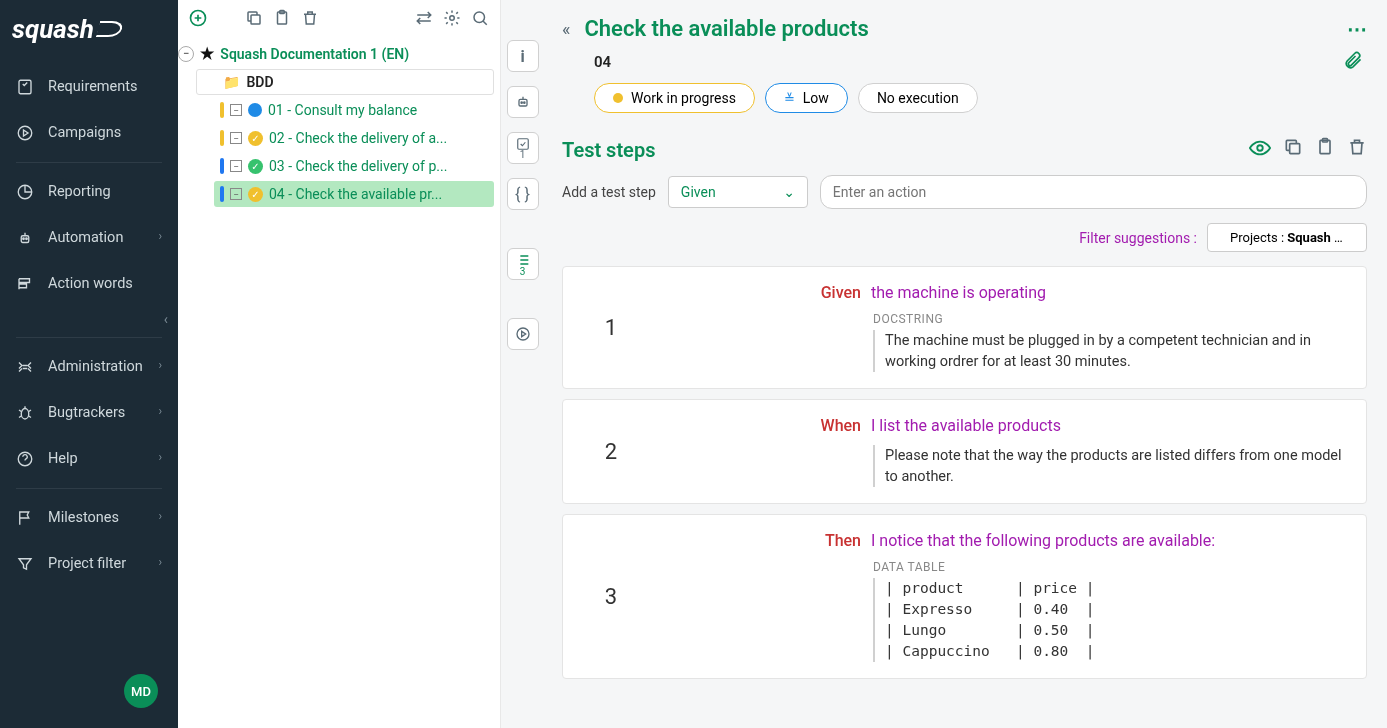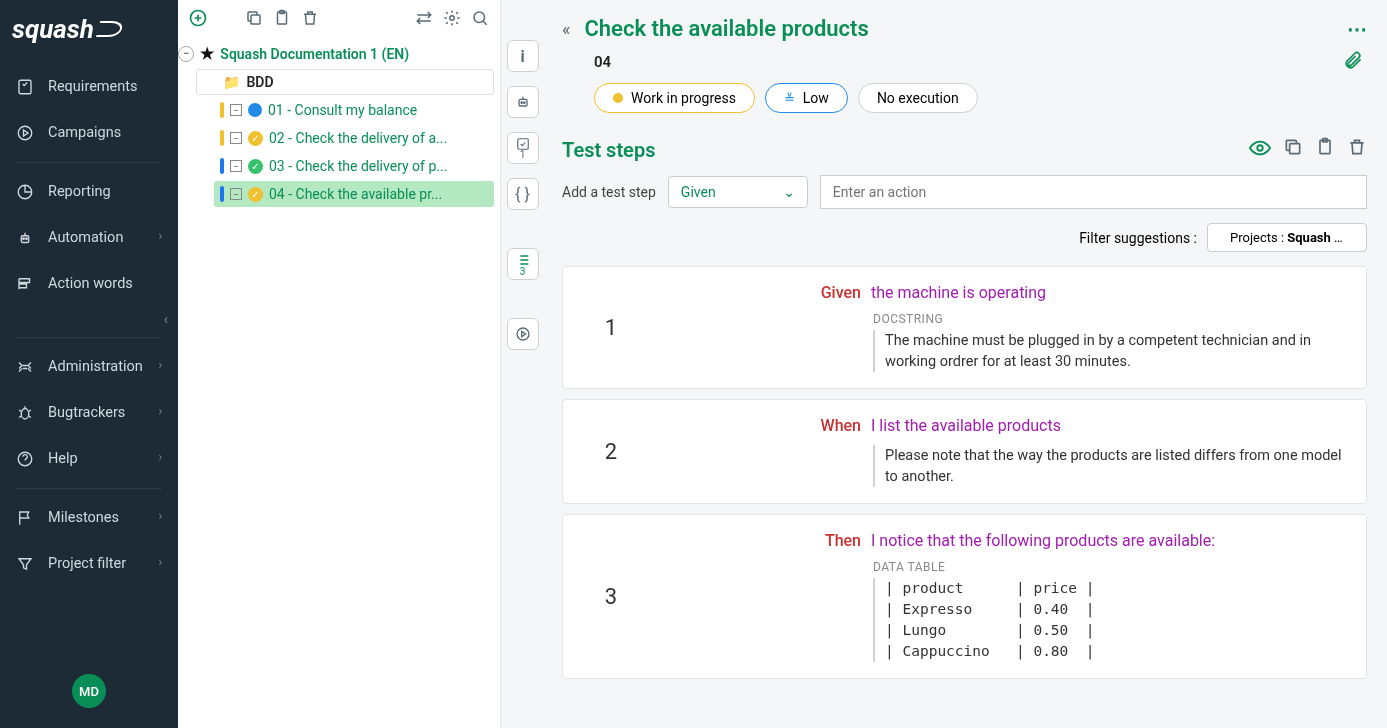--- a/index.html
+++ b/index.html
@@ -5,21 +5,21 @@
 *{box-sizing:border-box;margin:0;padding:0;font-family:-apple-system,BlinkMacSystemFont,"Segoe UI",Roboto,sans-serif;}
 body{background:#f5f6f7;display:flex;height:728px;width:1387px;overflow:hidden;}
 .sidebar{width:178px;background:#1c2b36;color:#cfd8dc;display:flex;flex-direction:column;flex-shrink:0;}
 .logo{padding:14px 12px 20px 12px;color:#fff;font-size:26px;font-weight:bold;font-style:italic;display:flex;align-items:center;}
 .logo-shape{margin-left:4px;width:24px;height:16px;border:2px solid #fff;border-left:none;border-radius:0 50% 50% 0;transform:skewX(-15deg);}
 .nav-item{display:flex;padding:14px 16px;font-size:14.5px;cursor:pointer;gap:14px;position:relative;}
 .nav-item.active{background:#0a8e58;color:#fff;}
 .nav-item .chevron{margin-left:auto;font-size:12px;color:#7a8a94;}
 .nav-sep{border-top:1px solid #2e3c47;margin:6px 16px;}
 .collapse-btn{text-align:right;padding:4px 10px;color:#7a8a94;font-size:14px;cursor:pointer;}
-.user-avatar{margin-top:auto;display:flex;justify-content:center;padding:20px;}
+.user-avatar{margin-top:auto;display:flex;justify-content:flex-end;padding:20px;}
 .avatar-circle{width:34px;height:34px;border-radius:50%;background:#0a8e58;color:#fff;display:flex;align-items:center;justify-content:center;font-size:13px;font-weight:500;}
 .nav-icon{width:18px;height:18px;stroke:currentColor;fill:none;stroke-width:1.8;flex-shrink:0;}
 
 .tree-panel{width:322px;background:#fff;display:flex;flex-direction:column;flex-shrink:0;position:relative;}
 .tree-toolbar{display:flex;align-items:center;padding:8px 10px;gap:8px;}
 .tree-toolbar .spacer{flex:1;}
 .tb-icon{width:20px;height:20px;cursor:pointer;color:#5a6b76;display:flex;align-items:center;justify-content:center;}
 .tb-icon.green{color:#0a8e58;}
 .tree{padding:4px 0;font-size:14px;}
 .tree-row{display:flex;align-items:center;padding:4px 6px 4px 0;gap:6px;cursor:pointer;white-space:nowrap;overflow:hidden;}
@@ -57,23 +57,23 @@
 .badge-dot{width:10px;height:10px;border-radius:50%;}
 .chev-down{color:#1f8be6;font-size:13px;}
 
 .section-head{display:flex;align-items:center;margin-bottom:12px;}
 .section-title{font-size:20px;font-weight:600;color:#0a8e58;}
 .section-actions{margin-left:auto;display:flex;gap:12px;color:#5a6b76;}
 .section-actions .eye{color:#0a8e58;}
 .add-step-row{display:flex;align-items:center;gap:12px;margin-bottom:14px;}
 .add-step-label{font-size:14px;color:#444;}
 .select{border:1px solid #ccc;border-radius:4px;padding:7px 12px;width:140px;display:flex;align-items:center;justify-content:space-between;background:#fff;font-size:14px;color:#0a8e58;cursor:pointer;}
-.action-input{flex:1;border:1px solid #ccc;border-radius:0;padding:8px 12px;font-size:14px;background:#fff;color:#888;}
+.action-input{flex:1;border:1px solid #ccc;border-radius:12px;padding:8px 12px;font-size:14px;background:#fff;color:#888;}
 .filter-row{display:flex;align-items:center;gap:10px;margin-bottom:14px;justify-content:flex-end;}
-.filter-label{font-size:14px;color:#000000;text-align:right;}
+.filter-label{font-size:14px;color:#a21caf;text-align:right;}
 .filter-chip{border:1px solid #ccc;border-radius:4px;padding:6px 22px;font-size:13px;background:#fff;max-width:160px;white-space:nowrap;overflow:hidden;text-overflow:ellipsis;}
 
 .step-card{background:#fff;border:1px solid #e4e4e4;border-radius:4px;padding:16px 18px;margin-bottom:10px;display:flex;gap:20px;}
 .step-num{font-size:22px;color:#333;width:60px;text-align:center;align-self:center;}
 .step-body{flex:1;}
 .step-line{display:flex;gap:10px;margin-bottom:10px;}
 .keyword{color:#c83232;font-weight:500;width:200px;text-align:right;flex-shrink:0;}
 .step-text{color:#a21caf;}
 .meta-label{color:#888;font-size:12px;letter-spacing:0.5px;margin-left:212px;margin-bottom:4px;}
 .meta-content{margin-left:212px;border-left:2px solid #d0d0d0;padding-left:10px;color:#333;font-size:14.5px;line-height:1.45;}

